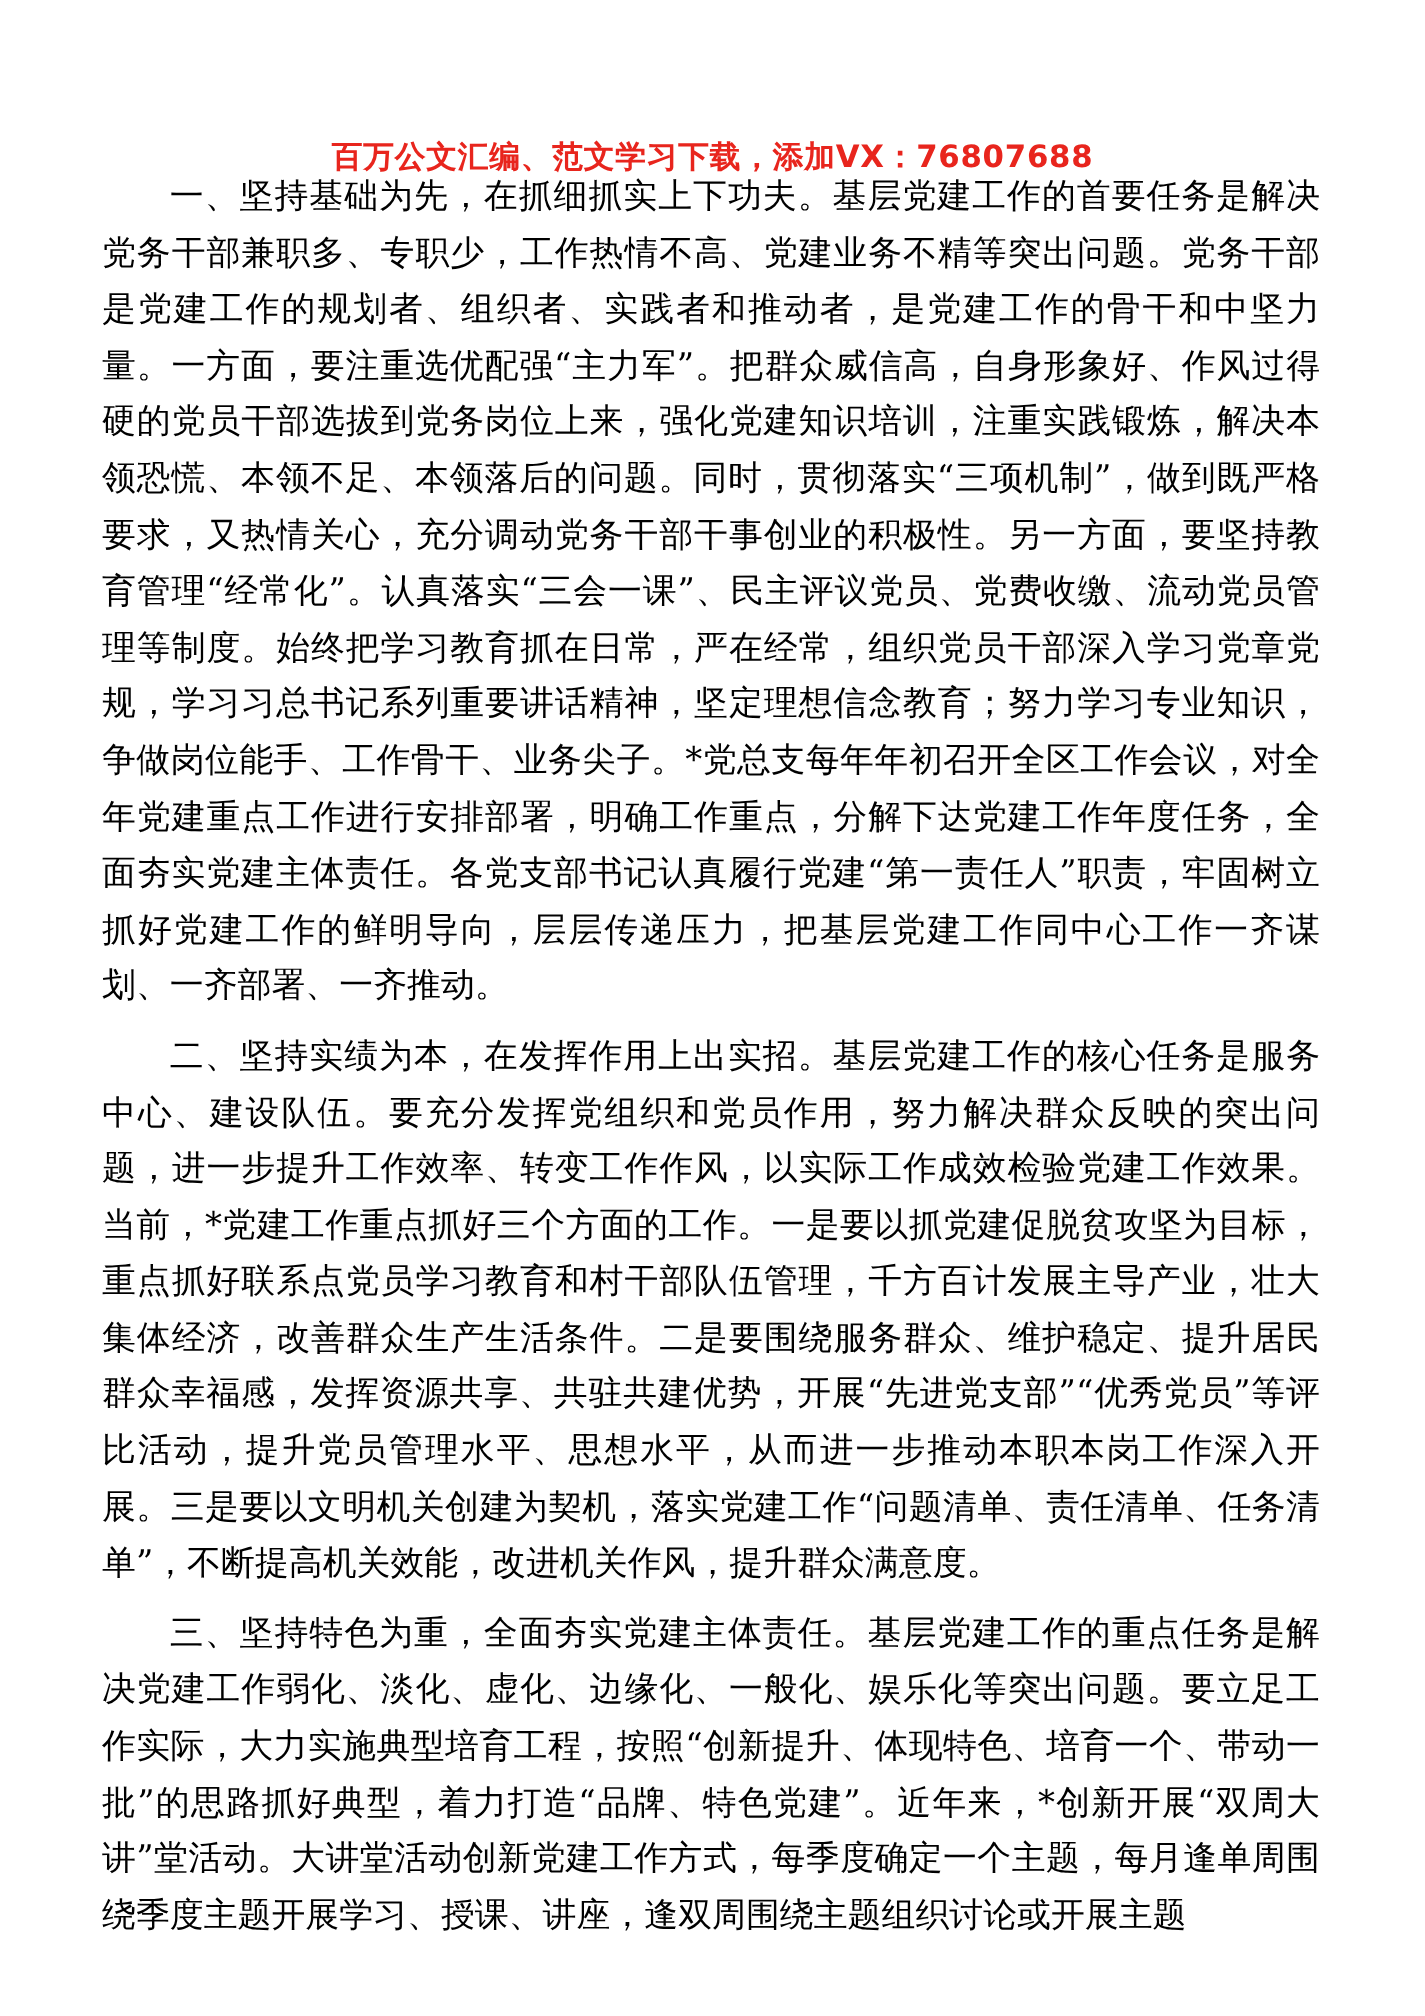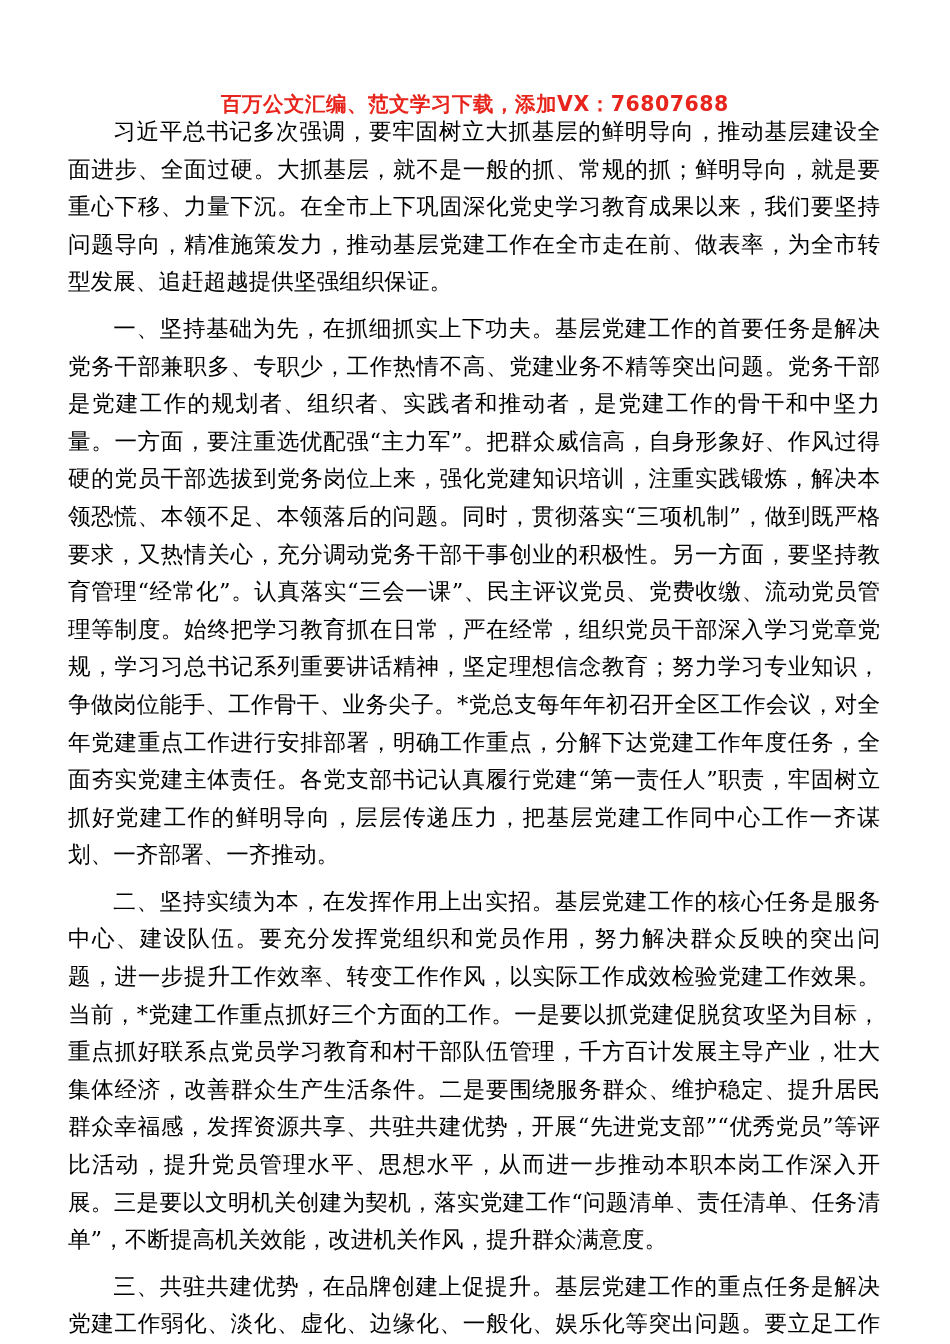--- a/index.html
+++ b/index.html
@@ -62,22 +62,21 @@
 </style>
 </head>
 <body>
 
 <div class="page">
 
   <div class="watermark-banner" style="color: rgb(232, 37, 29);">百万公文汇编、范文学习下载，添加VX：76807688</div>
 
   <div class="doc-body">
 
-    <p class="para"><span>习近平总书记多次强调，要牢固树立大抓基层的鲜明导向，推动基层建设全面进步、全面过硬。大抓基层，就不是一般的抓、常规的抓；鲜明导向，就是要重心下移、力量下沉。在全市上下巩固深化党史学习教育成果以来，我们要坚持问题导向，精准施策发力，推动基层党建工作在全市走在前、做表率，为全市转型发展、追赶超越提供坚强组织保证。</span></p>
 
     <p class="para"><span class="b">一、坚持基础为先，在抓细抓实上下功夫。</span><span>基层党建工作的首要任务是解决党务干部兼职多、专职少，工作热情不高、党建业务不精等突出问题。党务干部是党建工作的规划者、组织者、实践者和推动者，是党建工作的骨干和中坚力量。</span><span class="b">一方面，要注重选优配强“主力军”。</span><span>把群众威信高，自身形象好、作风过得硬的党员干部选拔到党务岗位上来，强化党建知识培训，注重实践锻炼，解决本领恐慌、本领不足、本领落后的问题。同时，贯彻落实“三项机制”，做到既严格要求，又热情关心，充分调动党务干部干事创业的积极性。</span><span class="b">另一方面，要坚持教育管理“经常化”。</span><span>认真落实“三会一课”、民主评议党员、党费收缴、流动党员管理等制度。始终把学习教育抓在日常，严在经常，组织党员干部深入学习党章党规，学习习总书记系列重要讲话精神，坚定理想信念教育；努力学习专业知识，争做岗位能手、工作骨干、业务尖子。*党总支每年年初召开全区工作会议，对全年党建重点工作进行安排部署，明确工作重点，分解下达党建工作年度任务，全面夯实党建主体责任。各党支部书记认真履行党建“第一责任人”职责，牢固树立抓好党建工作的鲜明导向，层层传递压力，把基层党建工作同中心工作一齐谋划、一齐部署、一齐推动。</span></p>
 
     <p class="para"><span class="b">二、坚持实绩为本，在发挥作用上出实招。</span><span>基层党建工作的核心任务是服务中心、建设队伍。要充分发挥党组织和党员作用，努力解决群众反映的突出问题，进一步提升工作效率、转变工作作风，以实际工作成效检验党建工作效果。当前，*党建工作重点抓好三个方面的工作。</span><span class="b">一是</span><span>要以抓党建促脱贫攻坚为目标，重点抓好联系点党员学习教育和村干部队伍管理，千方百计发展主导产业，壮大集体经济，改善群众生产生活条件。</span><span class="b">二是</span><span>要围绕服务群众、维护稳定、提升居民群众幸福感，发挥资源共享、共驻共建优势，开展“先进党支部”“优秀党员”等评比活动，提升党员管理水平、思想水平，从而进一步推动本职本岗工作深入开展。</span><span class="b">三是</span><span>要以文明机关创建为契机，落实党建工作“问题清单、责任清单、任务清单”，不断提高机关效能，改进机关作风，提升群众满意度。</span></p>
 
-    <p class="para"><span class="b">三、共驻共建优势，在品牌创建上促提升。</span><span>基层党建工作的重点任务是解决党建工作弱化、淡化、虚化、边缘化、一般化、娱乐化等突出问题。要立足工作实际，大力实施典型培育工程，按照“创新提升、体现特色、培育一个、带动一批”的思路抓好典型，着力打造“品牌、特色党建”。近年来，*创新开展“双周大讲”堂活动。大讲堂活动创新党建工作方式，每季度确定一个主题，每月逢单周围绕季度主题开展学习、授课、讲座，逢双周围绕主题组织讨论或开展主题</span></p>
+    <p class="para"><span class="b">三、坚持特色为重，全面夯实党建主体责任。</span><span>基层党建工作的重点任务是解决党建工作弱化、淡化、虚化、边缘化、一般化、娱乐化等突出问题。要立足工作实际，大力实施典型培育工程，按照“创新提升、体现特色、培育一个、带动一批”的思路抓好典型，着力打造“品牌、特色党建”。近年来，*创新开展“双周大讲”堂活动。大讲堂活动创新党建工作方式，每季度确定一个主题，每月逢单周围绕季度主题开展学习、授课、讲座，逢双周围绕主题组织讨论或开展主题</span></p>
 
   </div>
 </div>
 
 </body></html>

